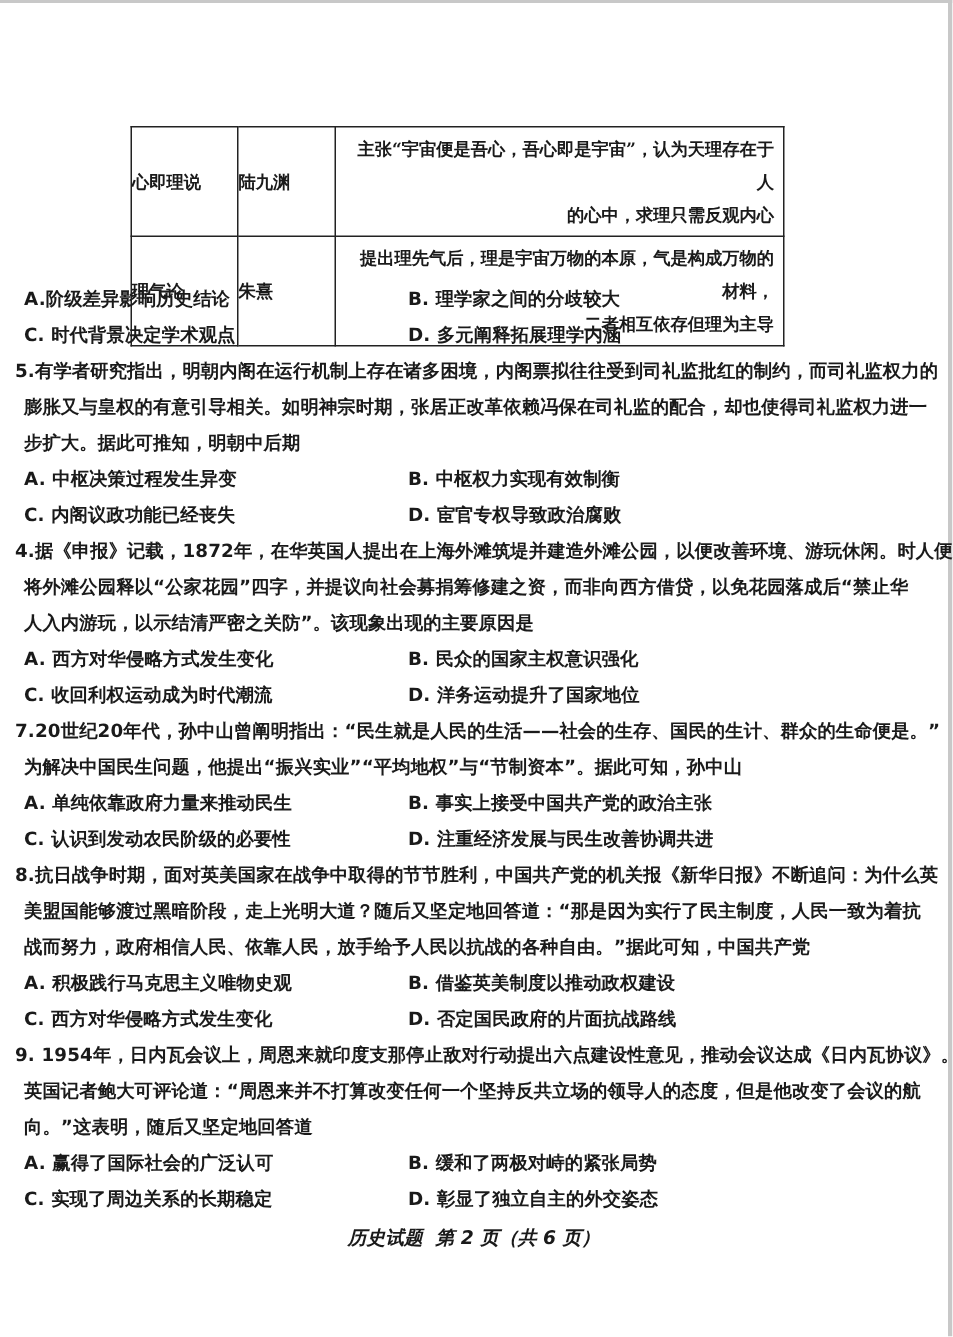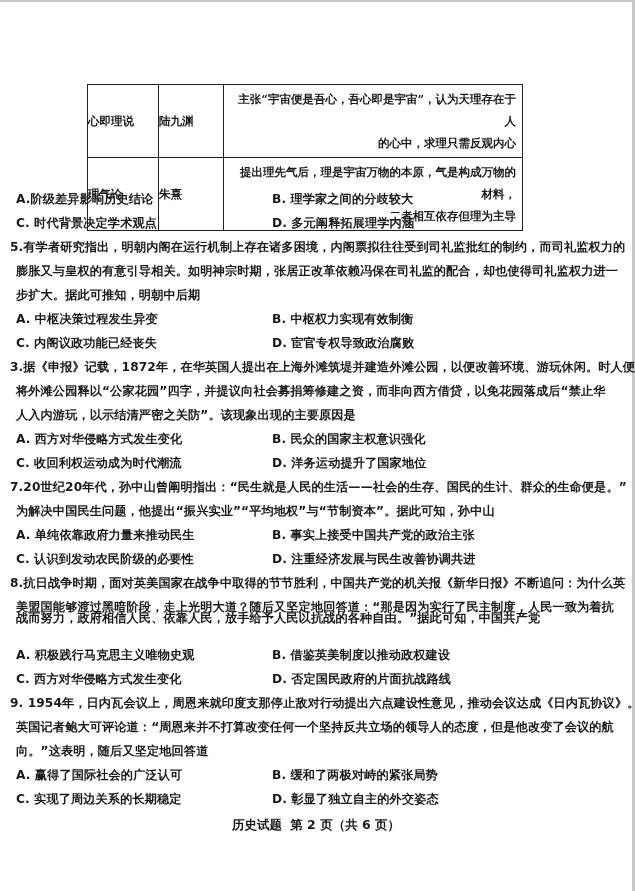--- a/index.html
+++ b/index.html
@@ -21,21 +21,21 @@
     table.theory td.c3 { padding: 3px 6px 3px 6px; line-height: 22px; text-align: right; }
     table.theory tr { height: 49px; }
     .line { position: absolute; white-space: nowrap; font-size: 12.2px; font-weight: bold; letter-spacing: 0.1px; }
     .stem1 { left: 10px; }
     .stemN { left: 16px; }
     .optL { left: 16px; text-align: center; }
     .optR { left: 272px; }
 
     .footer {
       position: absolute; left: 0; width: 632px; top: 817px; text-align: center;
-      font-size: 12.5px; font-weight: bold; white-space: nowrap;
+      font-size: 12.5px; font-weight: bold; white-space: nowrap; font-style: italic;
     }
     .footer span { margin: 0 2px; }
   </style>
 </head>
 <body>
 
 <div class="edge-top"></div>
 <div class="edge-right"></div>
 
 <div class="page">
@@ -72,42 +72,42 @@
     <div class="line stem1" style="top:239px">5.有学者研究指出，明朝内阁在运行机制上存在诸多困境，内阁票拟往往受到司礼监批红的制约，而司礼监权力的</div>
     <div class="line stemN" style="top:263px">膨胀又与皇权的有意引导相关。如明神宗时期，张居正改革依赖冯保在司礼监的配合，却也使得司礼监权力进一</div>
     <div class="line stemN" style="top:287px">步扩大。据此可推知，明朝中后期</div>
     <div class="line optL" style="top:311px">A. 中枢决策过程发生异变</div>
     <div class="line optR" style="top:311px">B. 中枢权力实现有效制衡</div>
     <div class="line optL" style="top:335px">C. 内阁议政功能已经丧失</div>
     <div class="line optR" style="top:335px">D. 宦官专权导致政治腐败</div>
   </div>
 
   <div>
-    <div class="line stem1" style="top:359px">3.据《申报》记载，1872年，在华英国人提出在上海外滩筑堤并建造外滩公园，以便改善环境、游玩休闲。时人便</div>
+    <div class="line stem1" style="top:359px">4.据《申报》记载，1872年，在华英国人提出在上海外滩筑堤并建造外滩公园，以便改善环境、游玩休闲。时人便</div>
     <div class="line stemN" style="top:383px">将外滩公园释以“公家花园”四字，并提议向社会募捐筹修建之资，而非向西方借贷，以免花园落成后“禁止华</div>
     <div class="line stemN" style="top:407px">人入内游玩，以示结清严密之关防”。该现象出现的主要原因是</div>
     <div class="line optL" style="top:431px">A. 西方对华侵略方式发生变化</div>
     <div class="line optR" style="top:431px">B. 民众的国家主权意识强化</div>
     <div class="line optL" style="top:455px">C. 收回利权运动成为时代潮流</div>
     <div class="line optR" style="top:455px">D. 洋务运动提升了国家地位</div>
   </div>
 
   <div>
     <div class="line stem1" style="top:479px">7.20世纪20年代，孙中山曾阐明指出：“民生就是人民的生活——社会的生存、国民的生计、群众的生命便是。”</div>
     <div class="line stemN" style="top:503px">为解决中国民生问题，他提出“振兴实业”“平均地权”与“节制资本”。据此可知，孙中山</div>
     <div class="line optL" style="top:527px">A. 单纯依靠政府力量来推动民生</div>
     <div class="line optR" style="top:527px">B. 事实上接受中国共产党的政治主张</div>
     <div class="line optL" style="top:551px">C. 认识到发动农民阶级的必要性</div>
     <div class="line optR" style="top:551px">D. 注重经济发展与民生改善协调共进</div>
   </div>
 
   <div>
     <div class="line stem1" style="top:575px">8.抗日战争时期，面对英美国家在战争中取得的节节胜利，中国共产党的机关报《新华日报》不断追问：为什么英</div>
     <div class="line stemN" style="top:599px">美盟国能够渡过黑暗阶段，走上光明大道？随后又坚定地回答道：“那是因为实行了民主制度，人民一致为着抗</div>
-    <div class="line stemN" style="top:610px">战而努力，政府相信人民、依靠人民，放手给予人民以抗战的各种自由。”据此可知，中国共产党</div>
+    <div class="line stemN" style="top:623px">战而努力，政府相信人民、依靠人民，放手给予人民以抗战的各种自由。”据此可知，中国共产党</div>
     <div class="line optL" style="top:647px">A. 积极践行马克思主义唯物史观</div>
     <div class="line optR" style="top:647px">B. 借鉴英美制度以推动政权建设</div>
     <div class="line optL" style="top:671px">C. 西方对华侵略方式发生变化</div>
     <div class="line optR" style="top:671px">D. 否定国民政府的片面抗战路线</div>
   </div>
 
   <div>
     <div class="line stem1" style="top:695px">9. 1954年，日内瓦会议上，周恩来就印度支那停止敌对行动提出六点建设性意见，推动会议达成《日内瓦协议》。</div>
     <div class="line stemN" style="top:719px">英国记者鲍大可评论道：“周恩来并不打算改变任何一个坚持反共立场的领导人的态度，但是他改变了会议的航</div>
     <div class="line stemN" style="top:743px">向。”这表明，随后又坚定地回答道</div>

